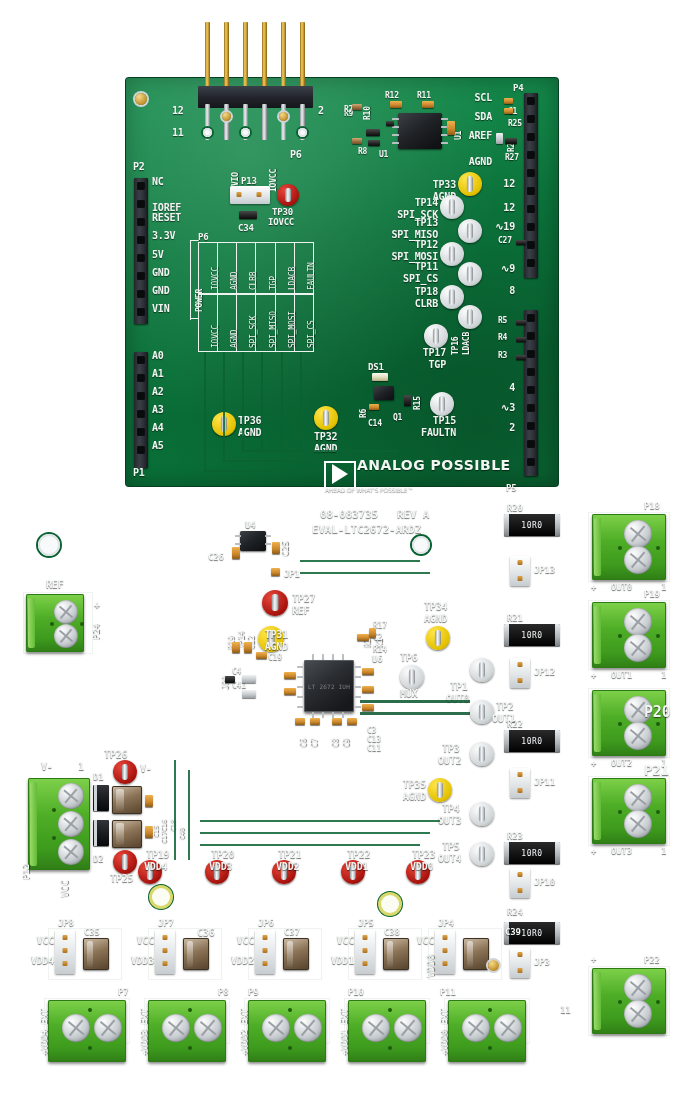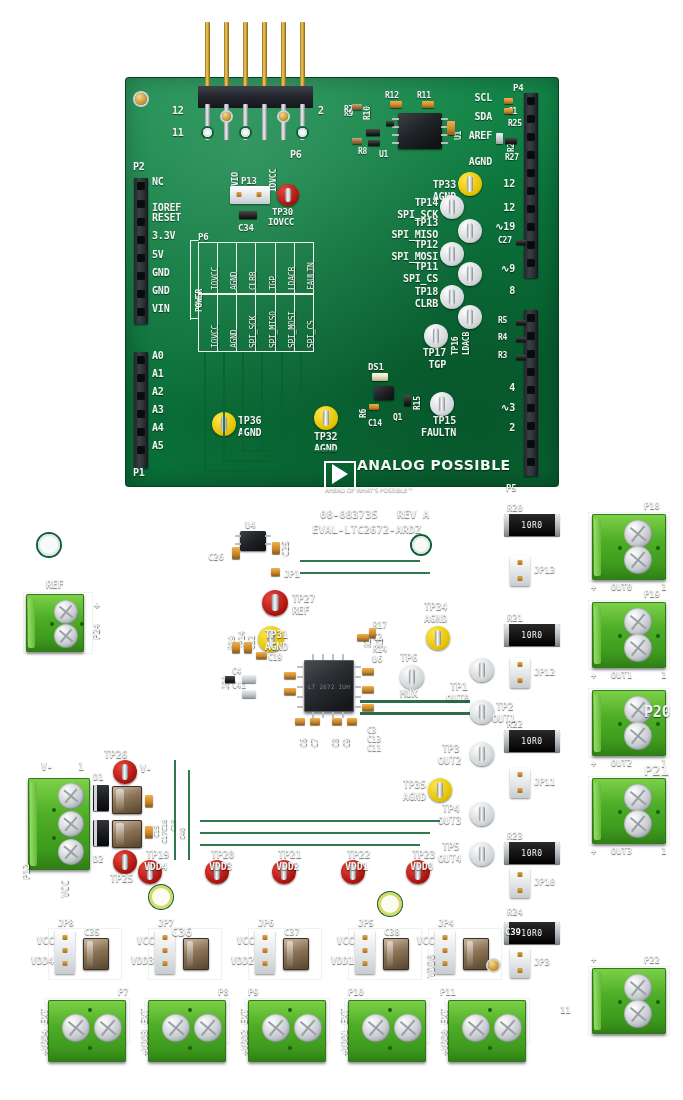--- a/index.html
+++ b/index.html
@@ -822,21 +822,21 @@
   <div class="obox" style="left:148px;top:928px;width:74px;height:52px;"></div>
   <div class="jmp" style="left:155px;top:930px;width:20px;height:44px;">
     <i style="top:5px;"></i>
       <i style="top:18px;"></i>
       <i style="top:31px;"></i>
   </div>
   <span class="slk b s9" style="left:158px;top:919px;font-size:9px;">JP7</span>
   <span class="slk b s10 rt" style="left:116px;top:936px;width:38px;">VCC</span>
   <span class="slk b s10 rt" style="left:108px;top:956px;width:46px;">VDD3</span>
   <div class="ecap" style="left:183px;top:938px;width:26px;height:32px;"></div>
-  <span class="slk b s9" style="left:171px;top:928px;font-size:12px;">C36</span>
+  <span class="slk b s9" style="left:197px;top:928px;font-size:10px;">C36</span>
 
   <div class="obox" style="left:248px;top:928px;width:74px;height:52px;"></div>
   <div class="jmp" style="left:255px;top:930px;width:20px;height:44px;">
     <i style="top:5px;"></i>
       <i style="top:18px;"></i>
       <i style="top:31px;"></i>
   </div>
   <span class="slk b s9" style="left:258px;top:919px;font-size:9px;">JP6</span>
   <span class="slk b s10 rt" style="left:216px;top:936px;width:38px;">VCC</span>
   <span class="slk b s10 rt" style="left:208px;top:956px;width:46px;">VDD2</span>

